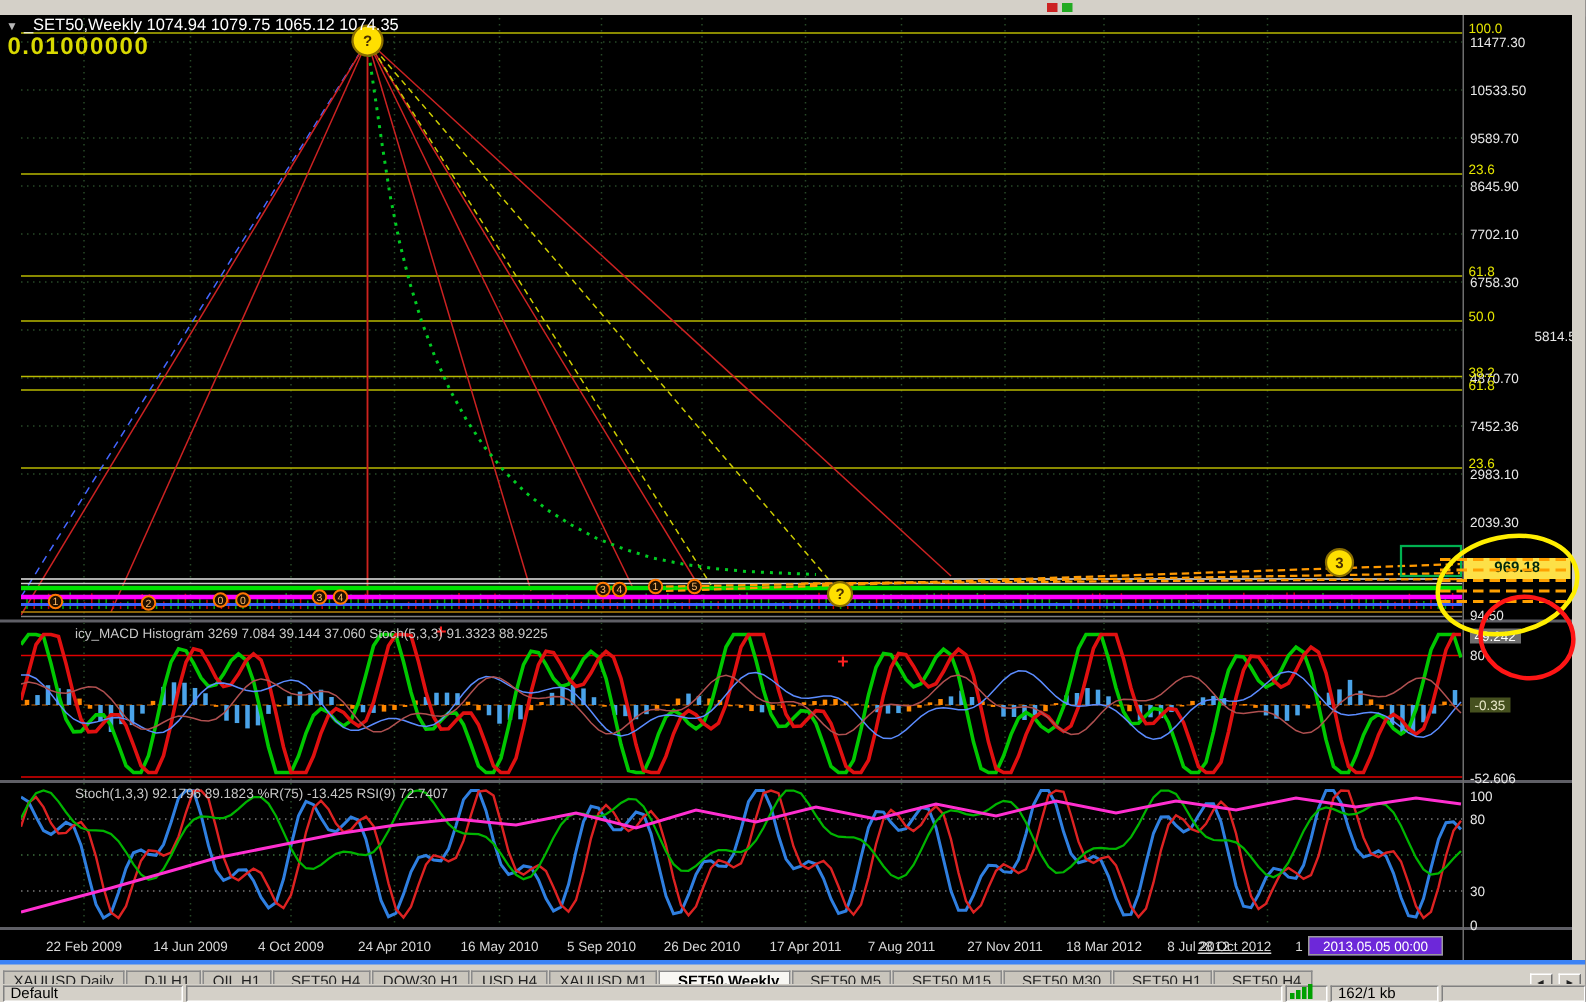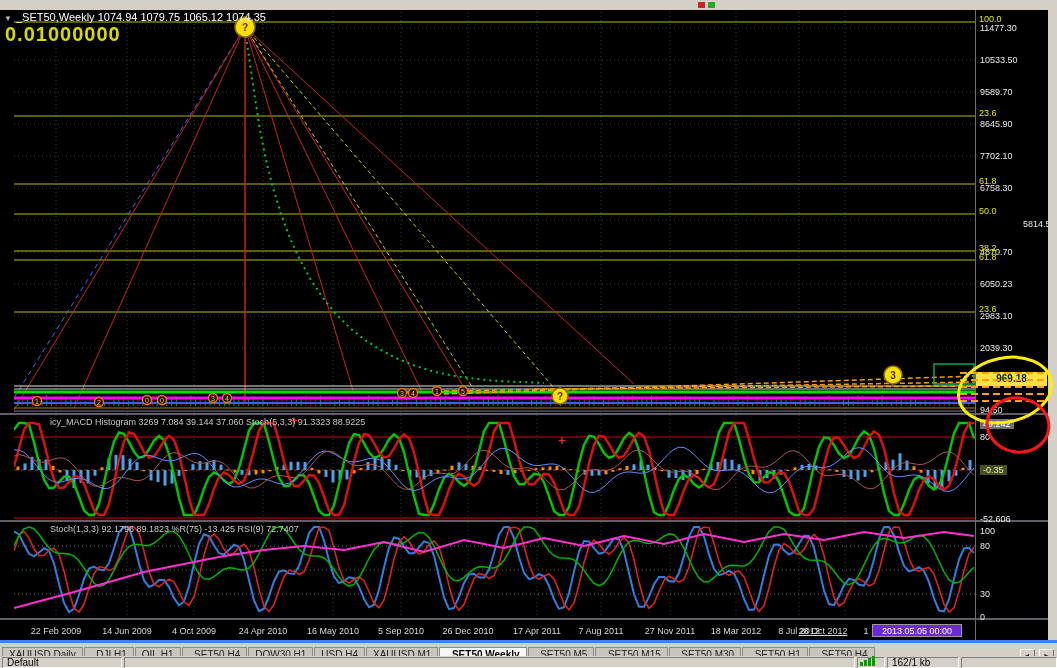--- a/index.html
+++ b/index.html
@@ -5,21 +5,21 @@
   html,body{margin:0;padding:0;background:#8a8a8a;}
   .screen{position:relative;width:1057px;height:668px;background:#d4d0c8;overflow:hidden;
           font-family:"Liberation Sans",sans-serif;}
   .top-strip{position:absolute;left:0;top:0;width:1057px;height:10px;background:#d4d0c8;border-bottom:1px solid #9a9a9a;}
   .chip{position:absolute;top:2px;width:7px;height:6px;}
   .chip-red{left:698px;background:#cc2222;}
   .chip-green{left:708px;background:#22aa22;}
   .chart-window{position:absolute;left:0;top:10px;width:1048px;height:630px;background:#000;}
   .chart-title-row{position:absolute;left:4px;top:1px;z-index:6;color:#ffffff;font-size:11px;white-space:nowrap;}
   .tri{color:#b8b8b8;font-size:8px;margin-right:4px;}
-  .big-label{position:absolute;left:5px;top:13px;z-index:6;color:#d9d900;font-size:20px;font-weight:bold;letter-spacing:1px;}
+  .big-label{position:absolute;left:5px;top:13px;z-index:6;color:#d9d900;font-size:16px;font-weight:bold;letter-spacing:1px;}
   svg{position:absolute;display:block;}
   #svg-main{left:14px;top:2px;}
   #svg-mid{left:14px;top:405px;}
   #svg-bot{left:14px;top:512px;}
   #svg-overlay{left:0;top:0;z-index:50;pointer-events:none;}
   .sep{position:absolute;left:0;width:1048px;height:2px;background:#5f5f66;}
   .sep1{top:403px;}.sep2{top:510px;}.sep3{top:608px;}
   .ind-label{position:absolute;left:17px;z-index:5;color:#c8c8c8;font-size:9px;white-space:nowrap;margin-left:33px;}
   .ind1{top:407px;}.ind2{top:514px;}
   .time-axis{position:absolute;left:0;top:610px;width:1048px;height:20px;background:#000;}
@@ -560,21 +560,21 @@
       </div>
     <div class="price-scale" id="price-scale">
         <span class="tick" style="top: 13px;">11477.30</span>
         <span class="tick" style="top: 45px;">10533.50</span>
         <span class="tick" style="top: 77px;">9589.70</span>
         <span class="tick" style="top: 109px;">8645.90</span>
         <span class="tick" style="top: 141px;">7702.10</span>
         <span class="tick" style="top: 173px;">6758.30</span>
         <span class="tick" style="top: 209px; padding-left: 43px;">5814.50</span>
         <span class="tick" style="top: 237px;">4870.70</span>
-        <span class="tick" style="top: 269px;">6050.23</span>
+        <span class="tick" style="top: 269px;">7452.36</span>
         <span class="tick" style="top: 301px;">2983.10</span>
         <span class="tick" style="top: 333px;">2039.30</span>
         <span class="fib" style="top: 4px;">100.0</span>
         <span class="fib" style="top: 98px;">23.6</span>
         <span class="fib" style="top: 166px;">61.8</span>
         <span class="fib" style="top: 196px;">50.0</span>
         <span class="fib" style="top: 233px;">38.2</span>
         <span class="fib" style="top: 242px;">61.8</span>
         <span class="fib" style="top: 294px;">23.6</span>
         <div class="cur-price" style="top: 362px; background: #fde047;">969.18</div>

